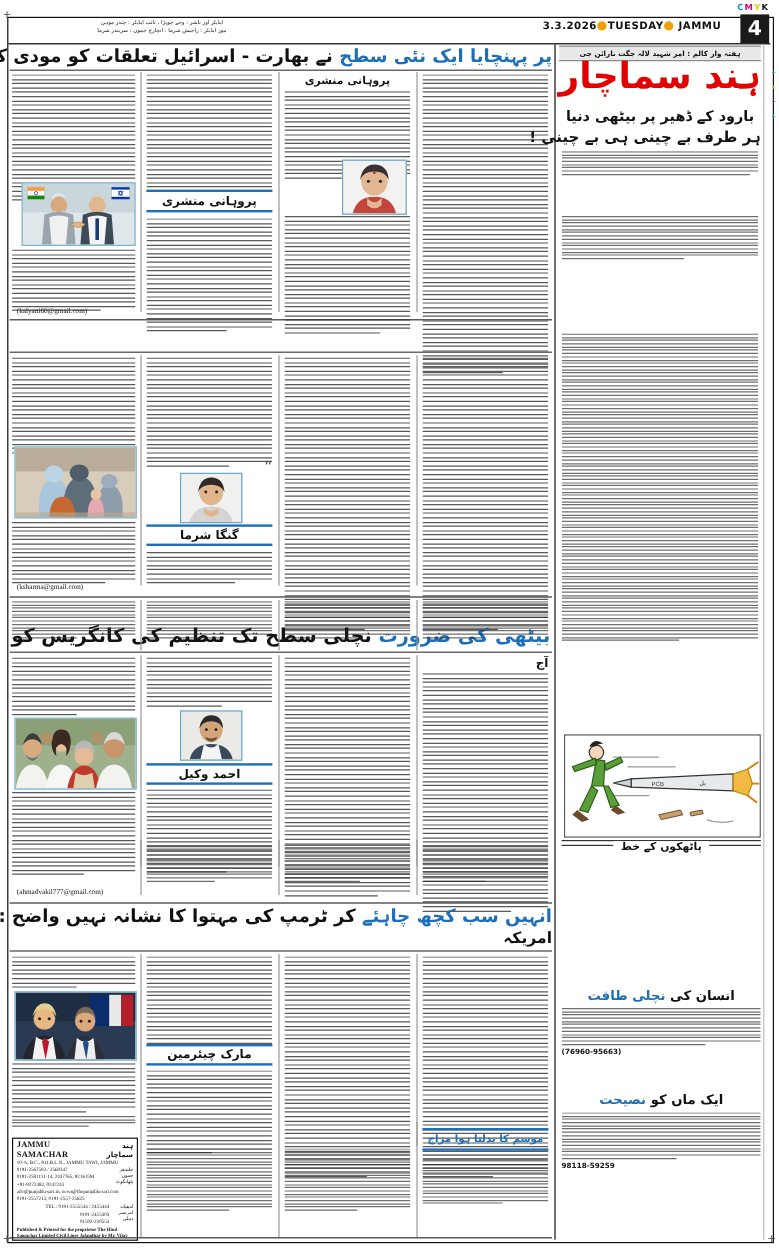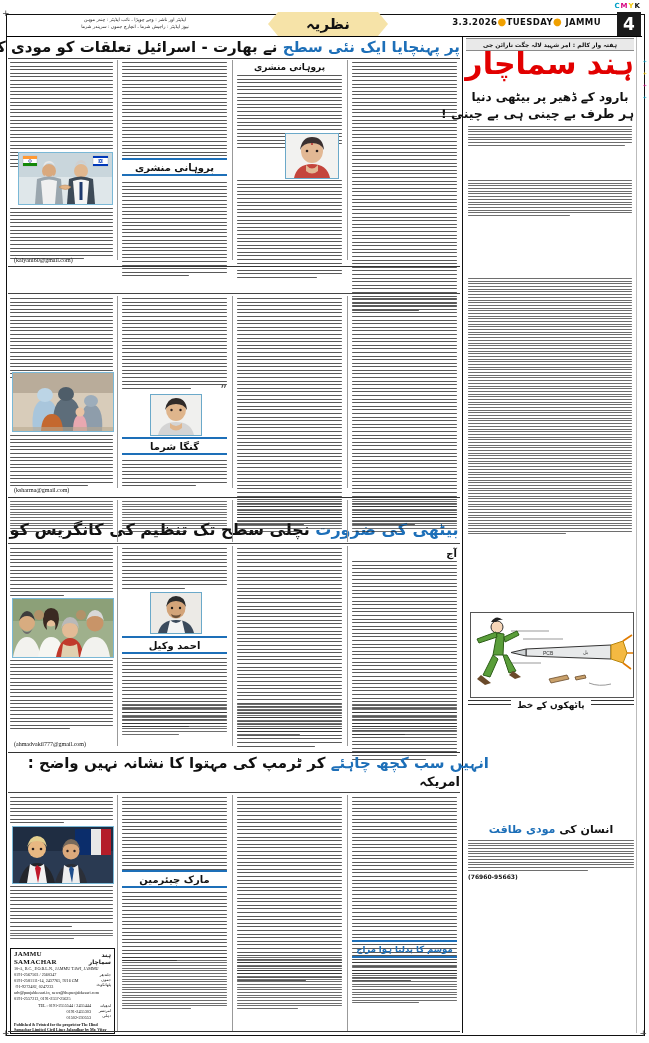--- a/index.html
+++ b/index.html
@@ -98,23 +98,20 @@
 
   <div class="cmyk">
     <b>C</b><b>M</b><b>Y</b><b>K</b>
   </div>
 
   <div class="editorline">
     <div style="direction:rtl;font-size:4.6px;line-height:1.6;color:#1a1a1a;white-space:nowrap;overflow:hidden;">ایڈیٹر اور ناشر : وجے چوپڑا ، نائب ایڈیٹر : چندر موہن</div>
     <div style="direction:rtl;font-size:4.6px;line-height:1.6;color:#1a1a1a;white-space:nowrap;overflow:hidden;">نیوز ایڈیٹر : راجیش شرما ، انچارج جموں : سریندر شرما</div>
   </div>
 
-  <div class="nameplate">
-    <span>نظریہ</span>
-  </div>
 
   <div class="dateline">
     <span>3.3.2026</span><span class="dot">●</span><span>TUESDAY</span><span class="dot">●</span> <span>JAMMU</span>
   </div>
 
   <div class="pagenum">4</div>
 
   <div class="hrule" style="left:7px;top:36px;width:635px;"></div>
 
   <div class="vrule" style="left:462px;top:37px;height:996px;background:#111;"></div>
@@ -298,39 +295,63 @@
     <div class="dashrule" style="left:0;top:0;width:166px;"></div>
     <div style="position:absolute;left:0;top:-7px;width:166px;text-align:center;">
       <span style="background:#fff;padding:0 6px;direction:rtl;font-size:9px;font-weight:bold;color:#111;">پاٹھکوں کے خط</span>
     </div>
   </div>
 
 
   <div style="position:absolute;left:468px;top:823px;width:166px;">
     <div style="text-align:center;direction:rtl;white-space:nowrap;font-size:11px;font-weight:bold;">
       <span class="hl-black">انسان کی</span>
-      <span class="hl-blue">مودی طاقت</span>
+      <span class="hl-blue">نچلی طاقت</span>
     </div>
     <div class="lines fine" style="margin-top:4px;">
       <i style="width:100%"></i>
         <i style="width:100%"></i>
         <i style="width:100%"></i>
         <i style="width:100%"></i>
       <i style="width:100%"></i>
         <i style="width:100%"></i>
         <i style="width:100%"></i>
         <i style="width:100%"></i>
       <i style="width:100%"></i>
         <i style="width:100%"></i>
         <i style="width:100%"></i>
         <i style="width:72%"></i>
     </div>
     <div style="text-align:left;direction:ltr;font-size:6px;font-weight:bold;margin-top:1px;">(76960-95663)</div>
   </div>
 
+  <div style="position:absolute;left:468px;top:910px;width:166px;">
+    <div style="text-align:center;direction:rtl;white-space:nowrap;font-size:11px;font-weight:bold;">
+      <span class="hl-black">ایک ماں کو</span>
+      <span class="hl-blue">نصیحت</span>
+    </div>
+    <div class="lines fine" style="margin-top:4px;">
+      <i style="width:100%"></i>
+        <i style="width:100%"></i>
+        <i style="width:100%"></i>
+        <i style="width:100%"></i>
+      <i style="width:100%"></i>
+        <i style="width:100%"></i>
+        <i style="width:100%"></i>
+        <i style="width:100%"></i>
+      <i style="width:100%"></i>
+        <i style="width:100%"></i>
+        <i style="width:100%"></i>
+        <i style="width:100%"></i>
+      <i style="width:100%"></i>
+        <i style="width:100%"></i>
+        <i style="width:58%"></i>
+    </div>
+    <div style="text-align:left;direction:ltr;font-size:6px;font-weight:bold;margin-top:1px;">98118-59259</div>
+  </div>
 
   <div style="position:absolute;right:2px;top:58px;color:#00a0c6;font-size:5px;">+</div>
   <div style="position:absolute;right:2px;top:70px;color:#f2c500;font-size:5px;">+</div>
   <div style="position:absolute;right:2px;top:82px;color:#d6007f;font-size:5px;">+</div>
   <div style="position:absolute;right:2px;top:94px;color:#00a0c6;font-size:5px;">+</div>
 
   <div class="headline" style="left:8px;top:40px;width:452px;font-size:15px;">
     <span class="hl-blue">پر پہنچایا</span>
     <span class="hl-blue">ایک نئی سطح</span>
     <span class="hl-black">نے بھارت - اسرائیل تعلقات کو</span>
@@ -1267,21 +1288,21 @@
       <i style="width:100%"></i>
       <i style="width:100%"></i>
     <i style="width:100%"></i>
       <i style="width:100%"></i>
       <i style="width:100%"></i>
       <i style="width:54%"></i>
   </div>
 
   <div class="hrule" style="left:8px;top:752px;width:452px;background:#333;"></div>
 
-  <div class="headline" style="left:8px;top:756px;width:452px;font-size:15px;padding-left:29px;">
+  <div class="headline" style="left:8px;top:756px;width:452px;font-size:15px;">
     <span class="hl-blue">انہیں سب کچھ چاہئے</span>
     <span class="hl-black">کر ٹرمپ کی مہتوا کا نشانہ نہیں واضح :</span>
     
   </div>
   <div style="position:absolute;left:8px;top:774px;width:452px;text-align:right;direction:rtl;font-size:13px;font-weight:bold;color:#111;">امریکہ</div>
   <div class="hrule" style="left:8px;top:792px;width:452px;background:#444;"></div>
 
   <div class="vrule" style="left:117px;top:795px;height:160px;"></div>
   <div class="vrule" style="left:232px;top:795px;height:160px;"></div>
   <div class="vrule" style="left:347px;top:795px;height:160px;"></div>

